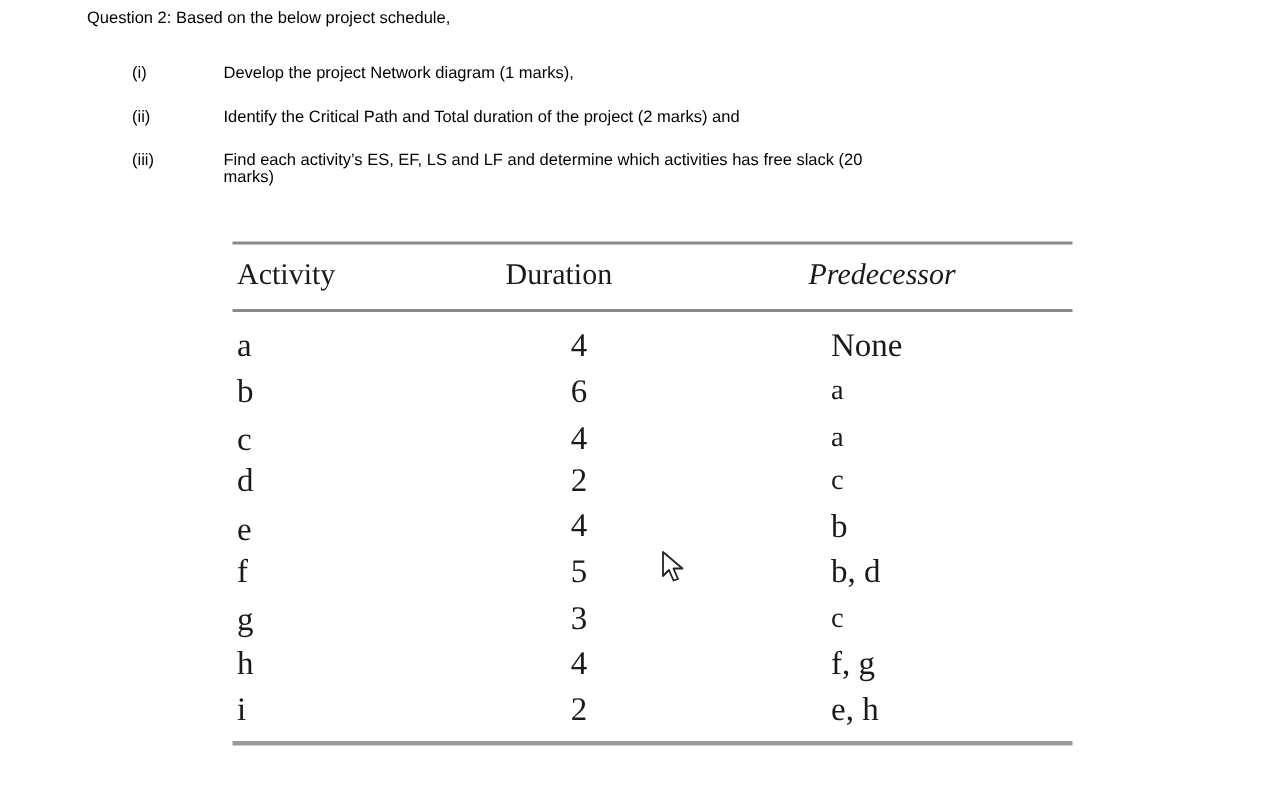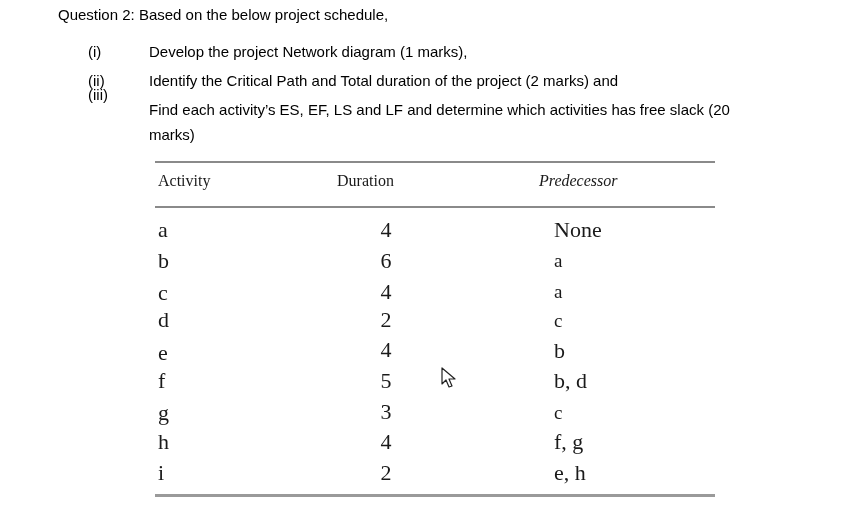--- a/index.html
+++ b/index.html
@@ -1,42 +1,42 @@
 <!DOCTYPE html>
 <html><head>
 <meta charset="utf-8">
 <style>
   html, body { margin:0; padding:0; background:#ffffff; }
   body { width:855px; height:525px; position:relative; overflow:hidden; color:#000; }
-  .sans { font-family: "Liberation Sans", sans-serif; font-size:15px; }
+  .sans { font-family: "Liberation Sans", sans-serif; font-size:11px; }
   .serif { font-family: "Liberation Serif", serif; }
   .abs { position:absolute; white-space:nowrap; }
   .rule { position:absolute; left:155px; width:560px; background:#8a8a8a; }
-  .hdr { font-size:16px; color:#1a1a1a; }
+  .hdr { font-size:20px; color:#1a1a1a; }
   .cell { font-size:22px; color:#1a1a1a; position:absolute; }
   .col-act { left:158px; }
   .col-dur { left:376px; width:20px; text-align:center; }
   .col-pre { left:554px; width:100px; }
   .cursor { position:absolute; left:441px; top:367px; }
 </style>
 </head>
 <body>
 
 <div>
   <div class="abs sans" style="left:58px; top:6px;">Question 2: Based on the below project schedule,</div>
 
   <div class="abs sans" style="left:88px; top:43px;">(i)</div>
   <div class="abs sans" style="left:149px; top:43px;">Develop the project Network diagram (1 marks),</div>
 
   <div class="abs sans" style="left:88px; top:72px;">(ii)</div>
   <div class="abs sans" style="left:149px; top:72px;">Identify the Critical Path and Total duration of the project (2 marks) and</div>
 
-  <div class="abs sans" style="left:88px; top:86px;">(iii)</div>
+  <div class="abs sans" style="left:88px; top:101px;">(iii)</div>
   <div class="abs sans" style="left:149px; top:101px;">Find each activity’s ES, EF, LS and LF and determine which activities has free slack (20</div>
-  <div class="abs sans" style="left:149px; top:126px;">marks)</div>
+  <div class="abs sans" style="left:149px; top:112px;">marks)</div>
 </div>
 
 <div>
   <div class="rule" style="top:161px; height:2px;"></div>
   <div class="abs serif hdr" style="left:158px; top:172px;">Activity</div>
   <div class="abs serif hdr" style="left:337px; top:172px;">Duration</div>
   <div class="abs serif hdr" style="left:539px; top:172px;font-style:italic;">Predecessor</div>
   <div class="rule" style="top:206px; height:2px;"></div>
 
   <div>

